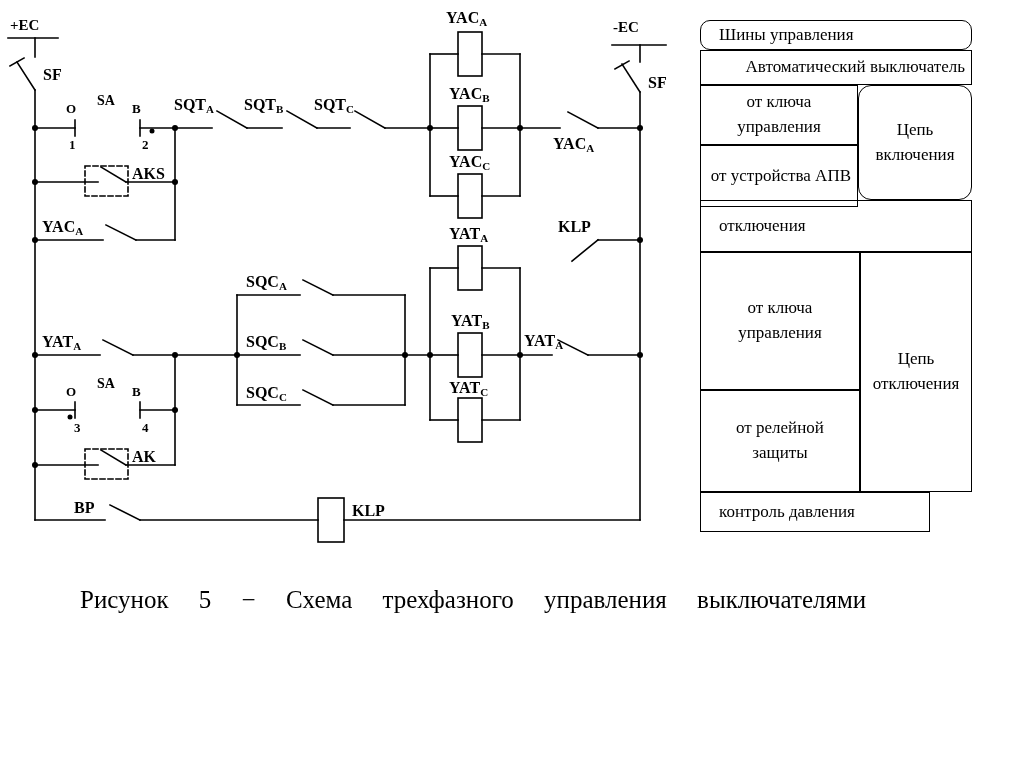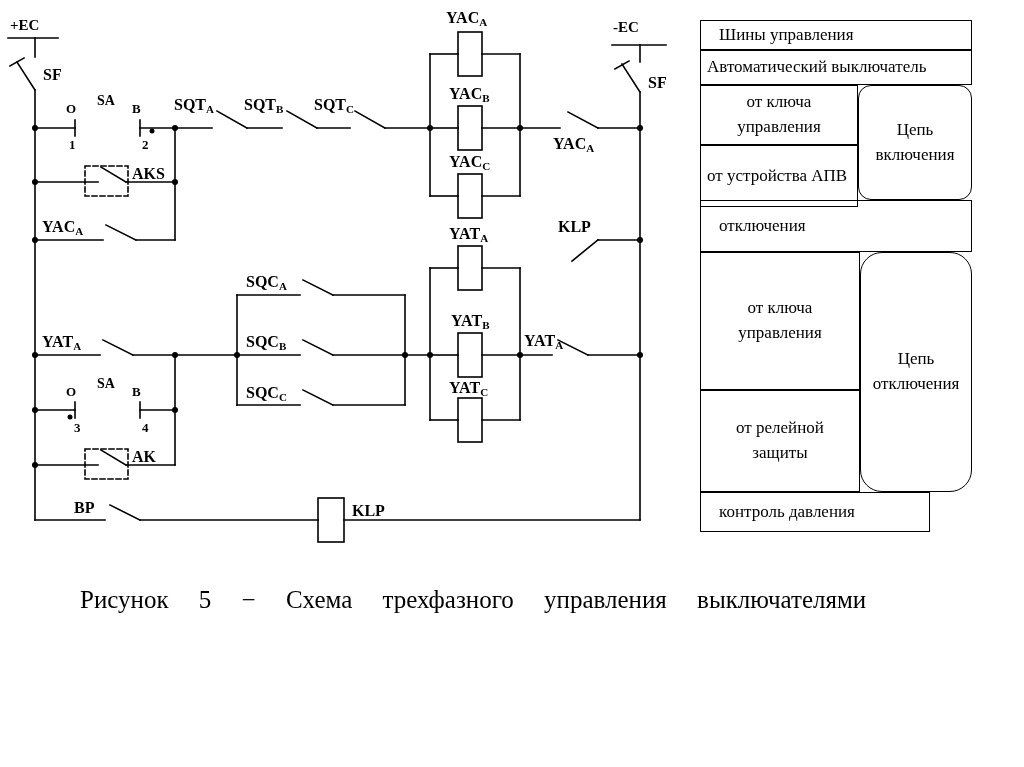--- a/index.html
+++ b/index.html
@@ -8,21 +8,21 @@
   svg text{fill:#000;stroke:none;}
   .w{stroke:#000;stroke-width:1.6;fill:none;stroke-linecap:square;}
   .dsh{stroke-dasharray:5 3;}
   .txt{font-family:"Liberation Serif",serif;font-weight:bold;font-size:16px;}
   .sm15{font-size:15px;}
   .sm{font-size:13px;}
   .mid{font-size:14px;}
   .sub{font-size:11px;}
   .dot{fill:#000;stroke:none;}
   .cell{position:absolute;border:1.4px solid #000;box-sizing:border-box;display:flex;
-        align-items:center;justify-content:flex-start;text-align:center;
+        align-items:center;justify-content:flex-end;text-align:center;
         font:17px "Liberation Serif",serif;line-height:1.45;padding:2px 6px;}
   .cell.leftal{justify-content:flex-start;text-align:left;padding-left:18px;}
   .caption{position:absolute;left:35px;top:580px;width:956px;font:25px "Liberation Serif",serif;
            line-height:40px;color:#000;}
   .caption .l1{margin-left:45px;word-spacing:24px;white-space:nowrap;}
 </style>
 </head>
 <body>
 
 <div class="stage">
@@ -214,21 +214,21 @@
       <circle class="dot" cx="520" cy="128" r="3"></circle>
       <circle class="dot" cx="430" cy="355" r="3"></circle>
       <circle class="dot" cx="520" cy="355" r="3"></circle>
       <circle class="dot" cx="640" cy="128" r="3"></circle>
       <circle class="dot" cx="640" cy="240" r="3"></circle>
       <circle class="dot" cx="640" cy="355" r="3"></circle>
     </g>
   </svg>
 
   <div>
-    <div class="cell leftal" style="left:700px;top:20px;width:272px;height:30px;">
+    <div class="cell leftal" style="left:700px;top:20px;width:272px;height:30px;border-radius:10px;">
         <span>Шины управления</span>
       </div>
     <div class="cell" style="left:700px;top:50px;width:272px;height:35px;">
         <span>Автоматический выключатель</span>
       </div>
     <div class="cell" style="left:700px;top:85px;width:158px;height:60px;">
         <span>от ключа управления</span>
       </div>
     <div class="cell" style="left:700px;top:145px;width:158px;height:62px;">
         <span>от устройства АПВ</span>
@@ -238,21 +238,21 @@
       </div>
     <div class="cell leftal" style="left:700px;top:200px;width:272px;height:52px;">
         <span>отключения</span>
       </div>
     <div class="cell" style="left:700px;top:252px;width:160px;height:138px;">
         <span>от ключа управления</span>
       </div>
     <div class="cell" style="left:700px;top:390px;width:160px;height:102px;">
         <span>от релейной защиты</span>
       </div>
-    <div class="cell" style="left:860px;top:252px;width:112px;height:240px;border-radius:22px;">
+    <div class="cell" style="left:860px;top:252px;width:112px;height:240px;">
         <span>Цепь отключения</span>
       </div>
     <div class="cell leftal" style="left:700px;top:492px;width:230px;height:40px;">
         <span>контроль давления</span>
       </div>
   </div>
 
   <div class="caption">
     <div class="l1">Рисунок 5 − Схема трехфазного управления выключателями</div>
   </div>

